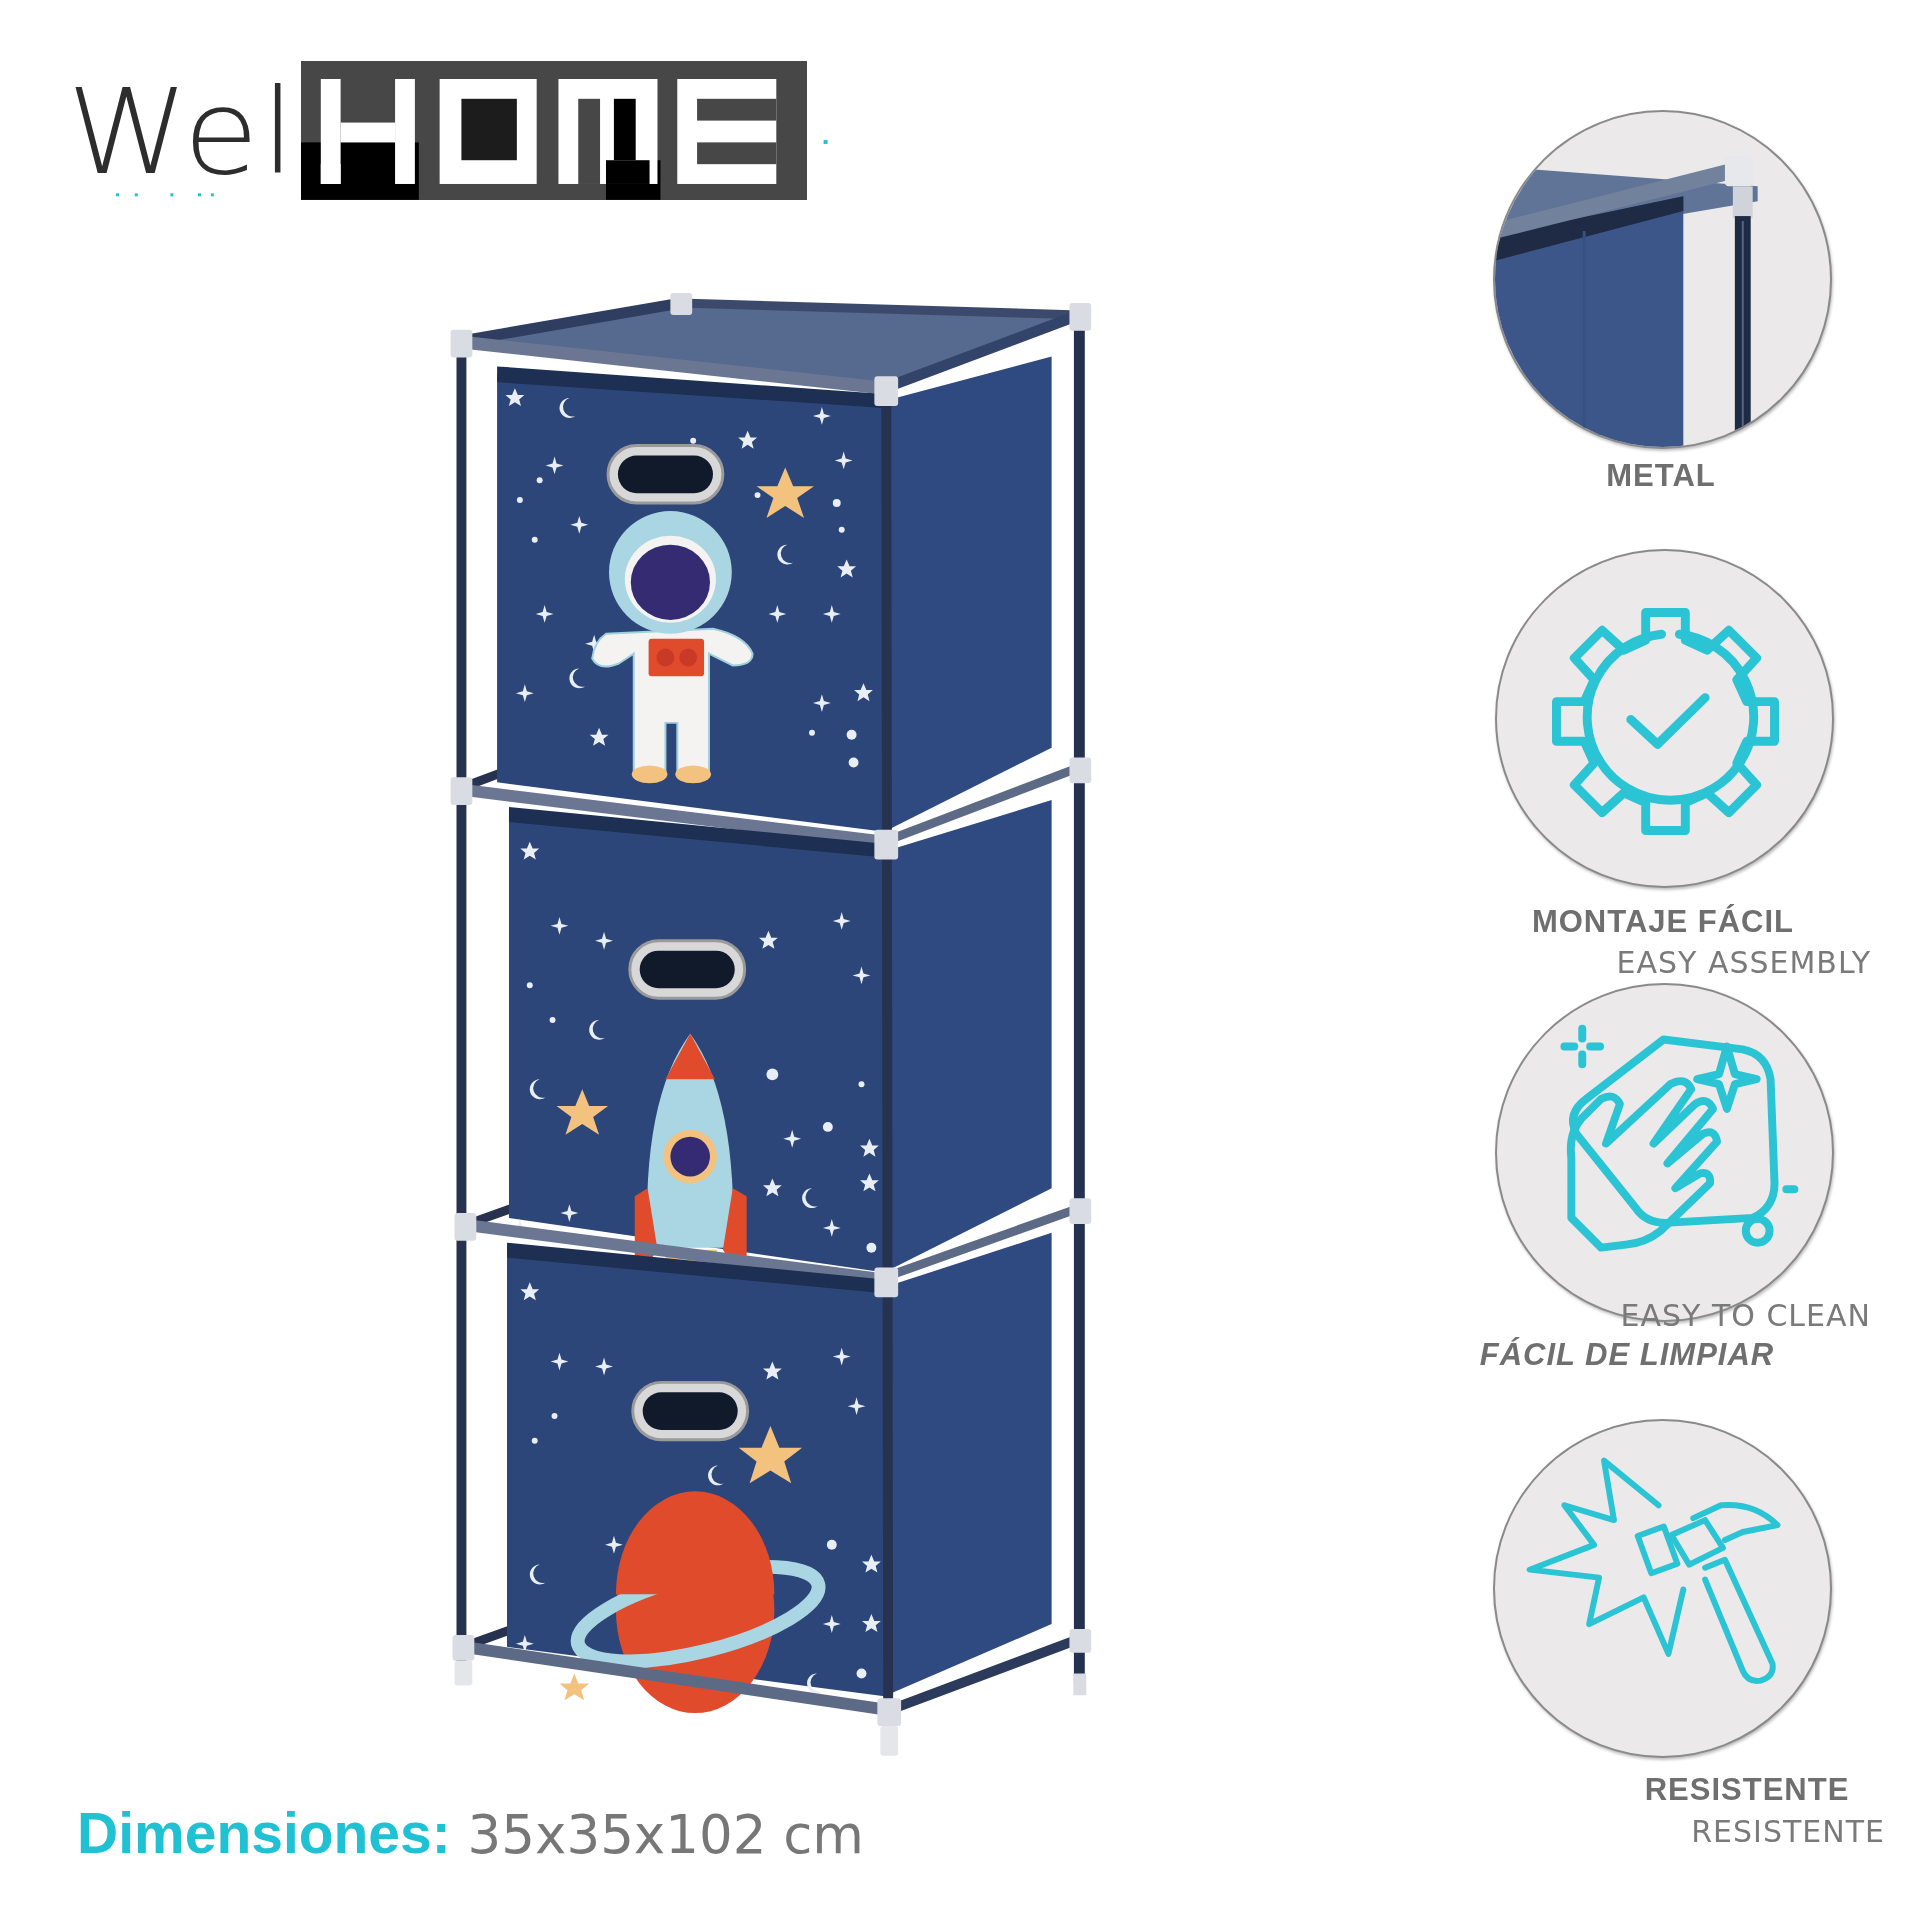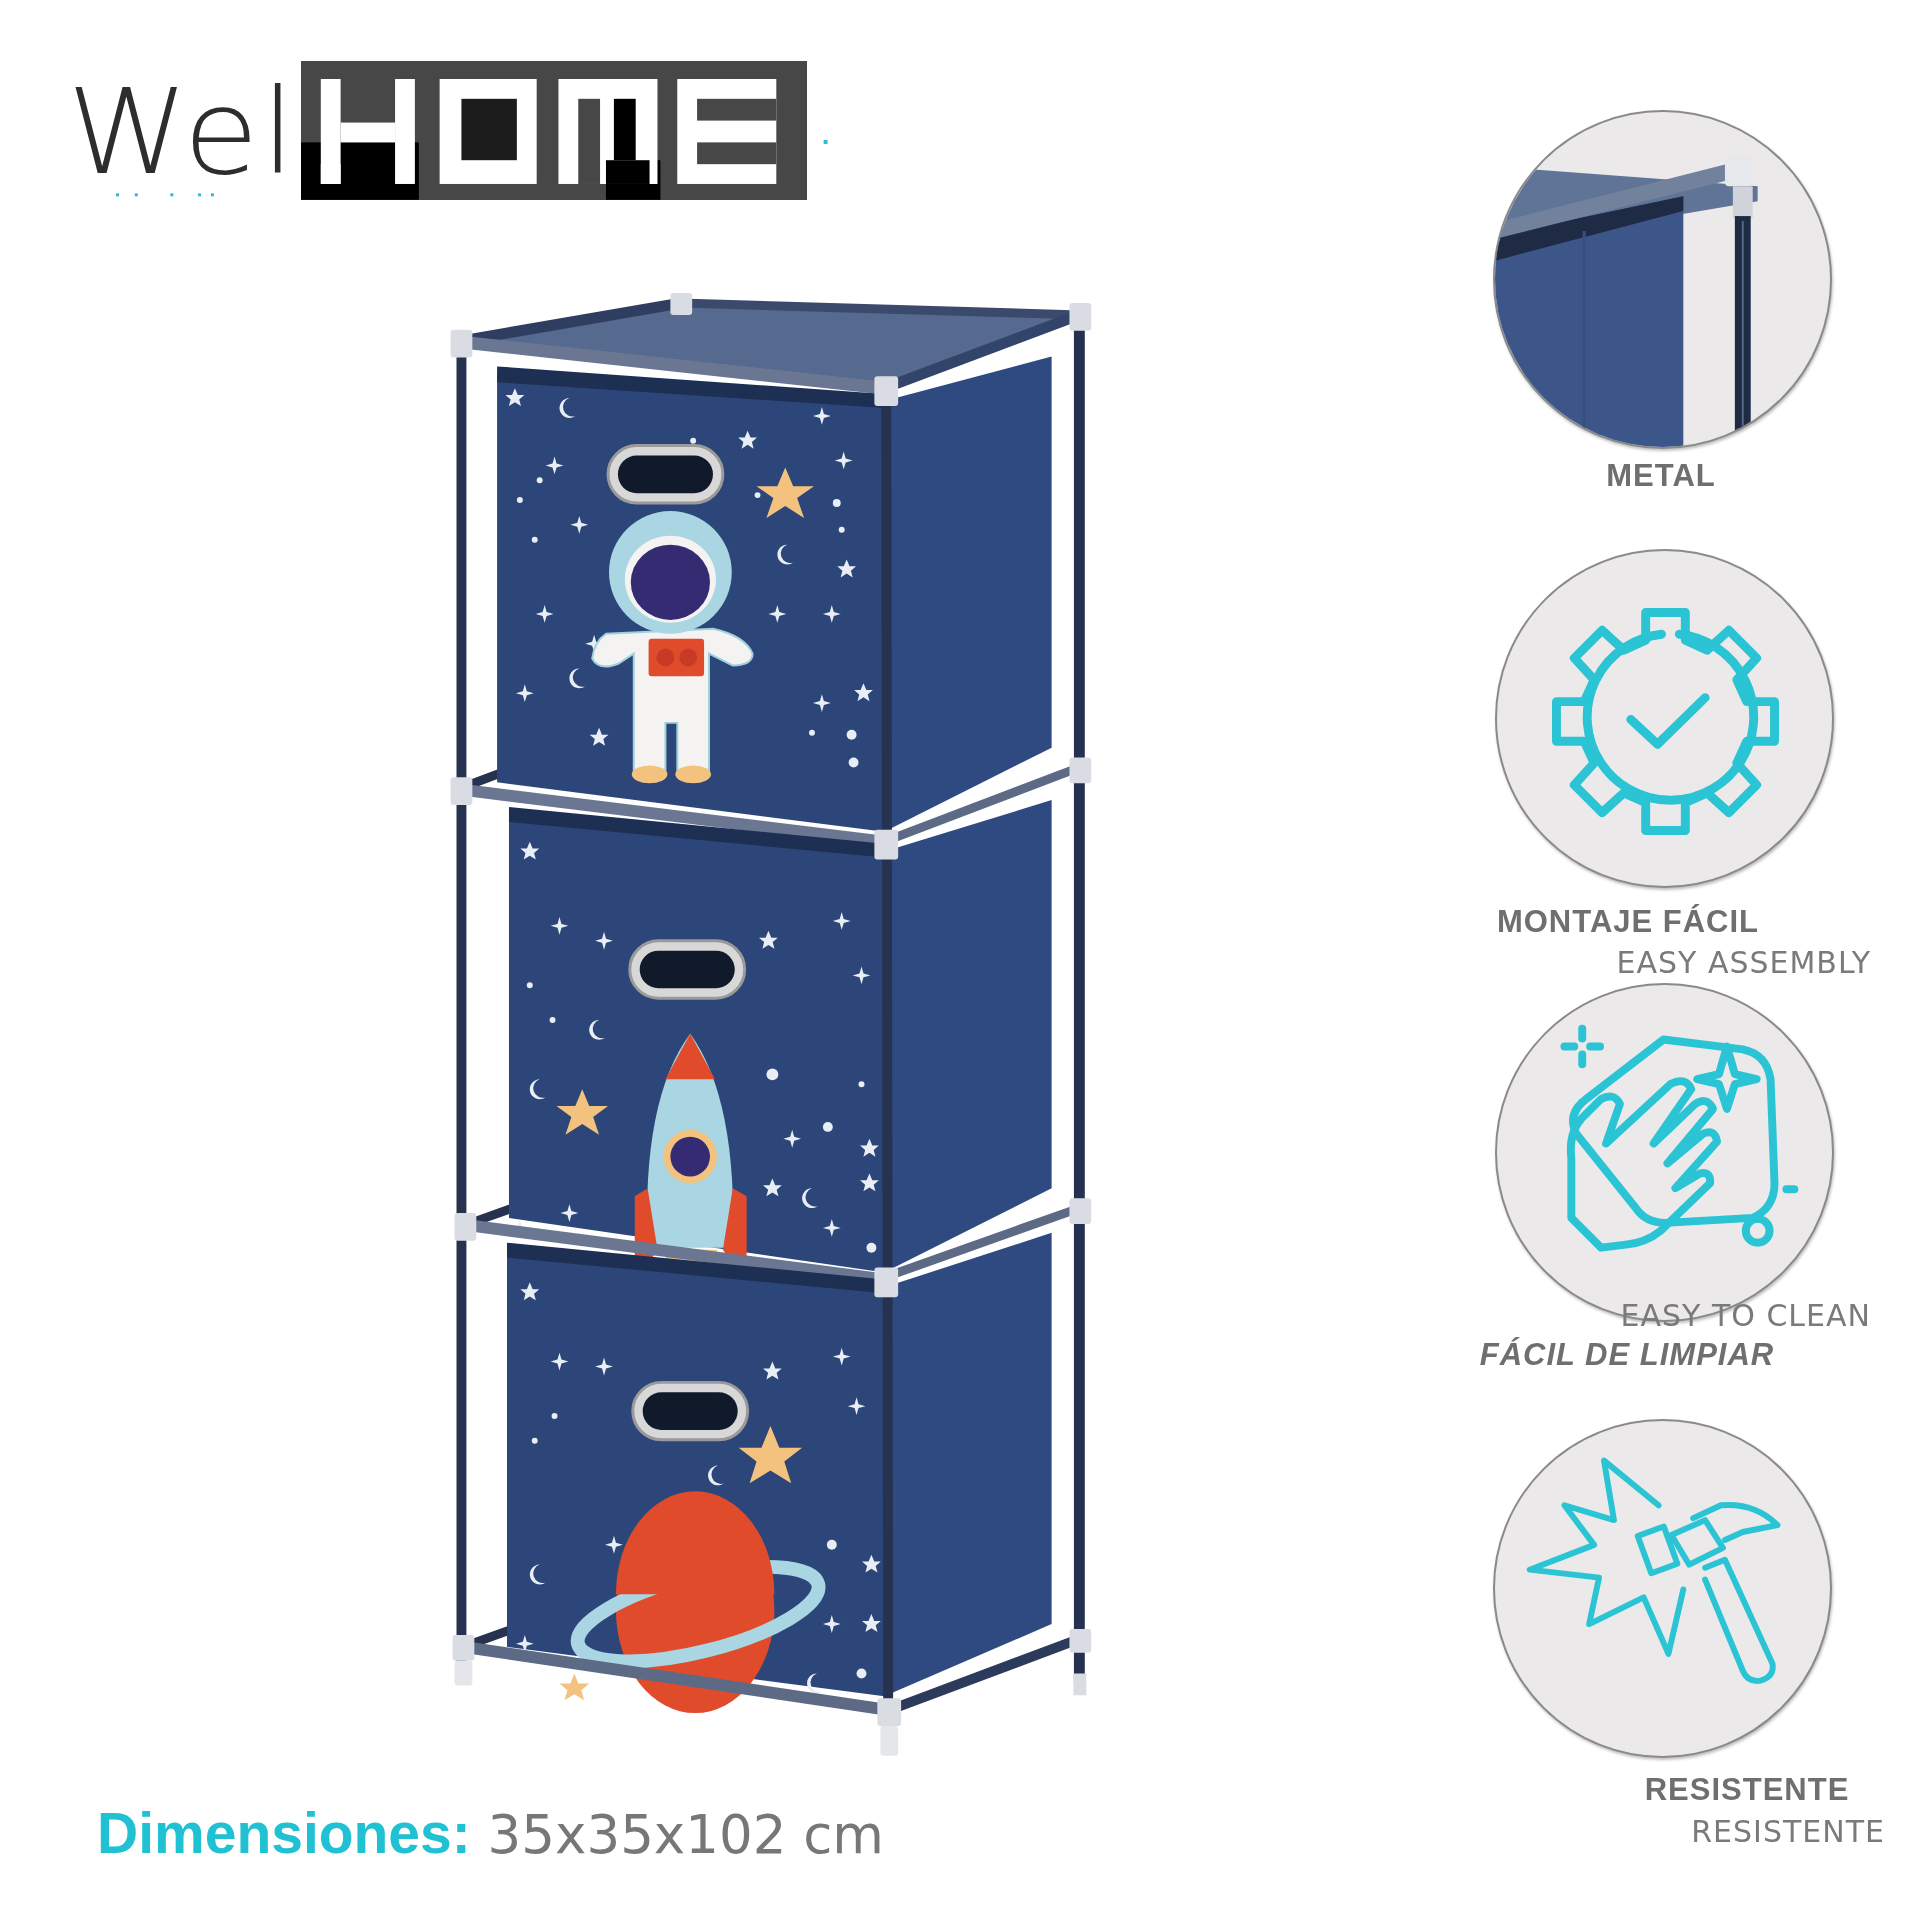--- a/index.html
+++ b/index.html
@@ -9,21 +9,21 @@
   .logo { left: 59px; top: 54px; width: 772px; height: 158px; }
   .logo-well { left: 8px; top: 20px; font-family: "DejaVu Sans", sans-serif; font-weight: 200; font-size: 117px; color: #2d2d2d; letter-spacing: 2px; line-height: 1; transform: scaleX(1.05); transform-origin: left top; }
   .logo-home-box { left: 242px; top: 7px; width: 506px; height: 139px; background: #474747; }
   
   .product { left: 0; top: 0; width: 1927px; height: 1927px; }
   .feature-circle { position: absolute; width: 335px; height: 335px; border-radius: 50%; background: #ebe9e9; border: 2px solid #8a8a8a; box-shadow: 1px 2px 3px rgba(0,0,0,0.25); overflow: hidden; }
   .feature-circle svg { width: 100%; height: 100%; display: block; }
   .feature-title { position: absolute; width: 416px; text-align: center; font-family: "Liberation Sans", sans-serif; font-weight: 700; font-size: 31px; color: #6f6f6f; letter-spacing: 1px; }
   .feature-sub { position: absolute; width: 416px; text-align: right; font-family: "DejaVu Sans", sans-serif; font-weight: 400; font-size: 30px; color: #7a7a7a; letter-spacing: 1px; }
   
-  .dims { left: 77px; top: 1800px; font-size: 57px; white-space: nowrap; margin-left: 20px; }
+  .dims { left: 77px; top: 1800px; font-size: 57px; white-space: nowrap; }
   .dims-label { font-family: "Liberation Sans", sans-serif; font-weight: 700; color: #1fc1d3; }
   .dims-value { font-family: "DejaVu Sans", sans-serif; font-weight: 400; color: #777777; font-size: 53px; }
 </style>
 </head>
 <body>
 
 <div class="abs logo">
   <div class="abs logo-well">Well</div>
   <div class="abs logo-home-box">
     <svg width="506" height="139" viewBox="0 0 511 140">
@@ -261,21 +261,21 @@
 
 <div class="feature-circle" style="left:1495px; top:549px;">
   <svg viewBox="0 0 338 338">
     <g fill="none" stroke="#2bc4d4" stroke-width="9" stroke-linejoin="round" stroke-linecap="round">
       <path d="M150,22 L190,22 L190,50 L212,60 L234,40 L262,68 L242,90 L252,112 L280,112 L280,152 L252,152 L242,174 L262,196 L234,224 L212,204 L190,214 L190,242 L150,242 L150,214 L128,204 L106,224 L78,196 L98,174 L88,152 L60,152 L60,112 L88,112 L98,90 L78,68 L106,40 L128,60 L150,50 Z" transform="translate(0,40)"></path>
       <path d="M166,84 A84,84 0 1,0 184,84"></path>
       <polyline points="135,170 162,195 210,148"></polyline>
     </g>
   </svg>
 </div>
-<div class="feature-title" style="left:1420px; top:904px;">MONTAJE FÁCIL</div>
+<div class="feature-title" style="left:1455px; top:904px;">MONTAJE FÁCIL</div>
 <div class="feature-sub" style="left:1455px; top:945px;">EASY ASSEMBLY</div>
 
 <div class="feature-circle" style="left:1495px; top:983px;">
   <svg viewBox="0 0 338 338">
     <g fill="none" stroke="#2bc4d4" stroke-width="8" stroke-linejoin="round" stroke-linecap="round">
       <line x1="86" y1="44" x2="86" y2="54"></line>
         <line x1="86" y1="70" x2="86" y2="80"></line>
       <line x1="68" y1="62" x2="78" y2="62"></line>
         <line x1="94" y1="62" x2="104" y2="62"></line>
       <path d="M168,55 L248,65 Q272,70 276,95 L280,200 Q280,225 258,235 L170,240 Q150,240 140,225 L80,150 Q70,130 90,115 Z"></path>

